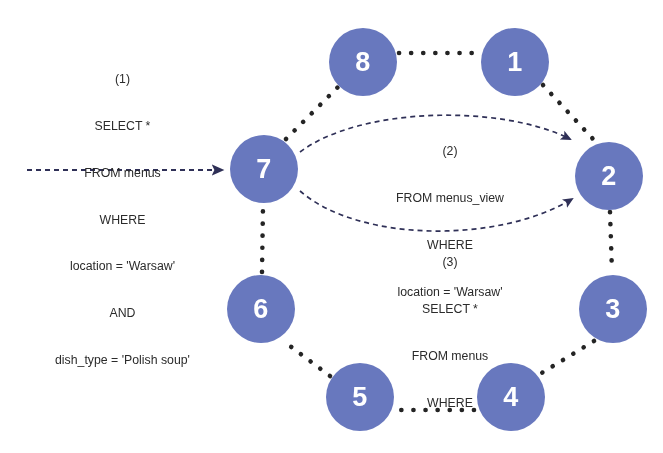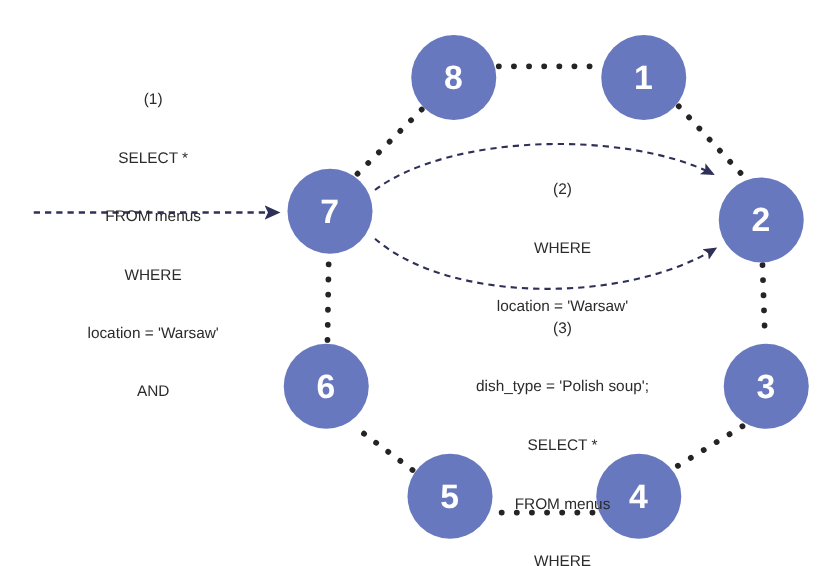--- a/index.html
+++ b/index.html
@@ -125,30 +125,31 @@
     <span class="node-label">8</span>
   </div>
 
   <div class="anno" style="left:15px; top:41px; width:215px;">
     <span class="anno-line">(1)</span>
     <span class="anno-line">SELECT *</span>
     <span class="anno-line">FROM menus</span>
     <span class="anno-line">WHERE</span>
     <span class="anno-line">location = 'Warsaw'</span>
     <span class="anno-line">AND</span>
+    <span class="anno-line">dish_type = 'Polish soup'</span>
   </div>
 
   <div class="anno" style="left:335px; top:113px; width:230px;">
     <span class="anno-line">(2)</span>
+    <span class="anno-line">FROM menus_view</span>
     <span class="anno-line">WHERE</span>
     <span class="anno-line">location = 'Warsaw'</span>
   </div>
 
   <div class="anno" style="left:330px; top:224px; width:240px;">
     <span class="anno-line">(3)</span>
-    <span class="anno-line">dish_type = 'Polish soup';</span>
     <span class="anno-line">SELECT *</span>
     <span class="anno-line">FROM menus</span>
     <span class="anno-line">WHERE</span>
     
   </div>
 
 </div>
 
 </body></html>

